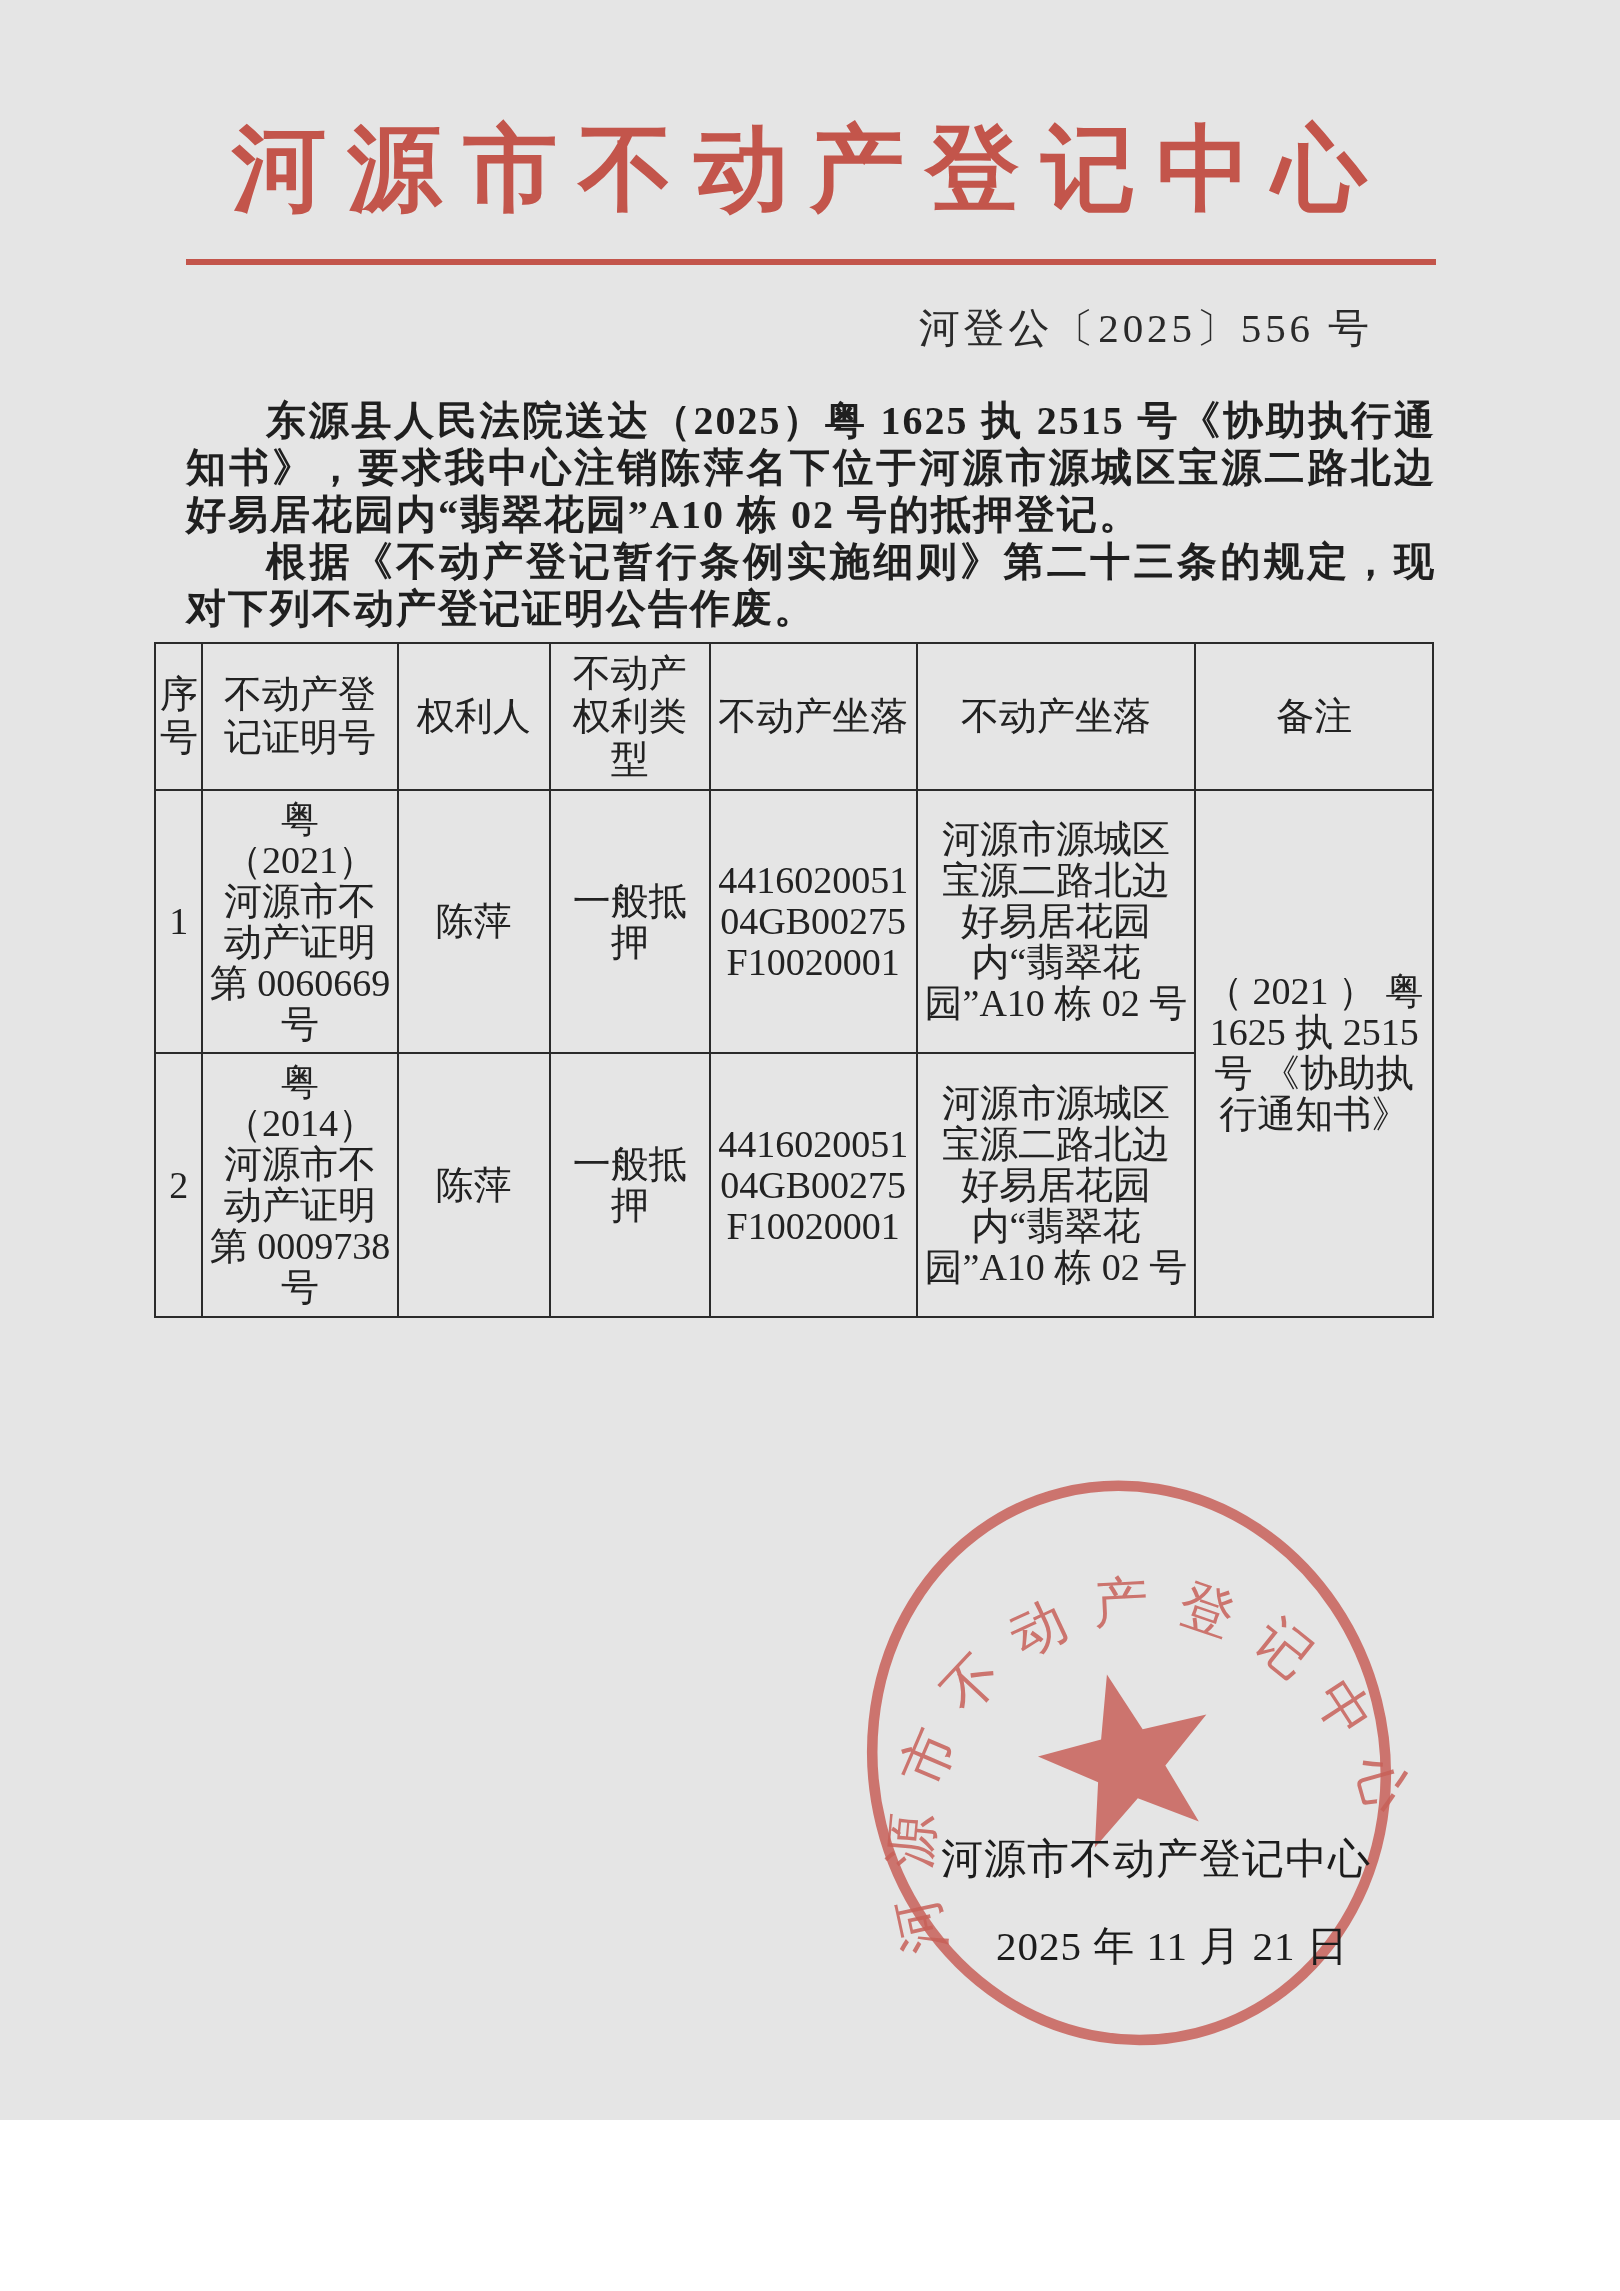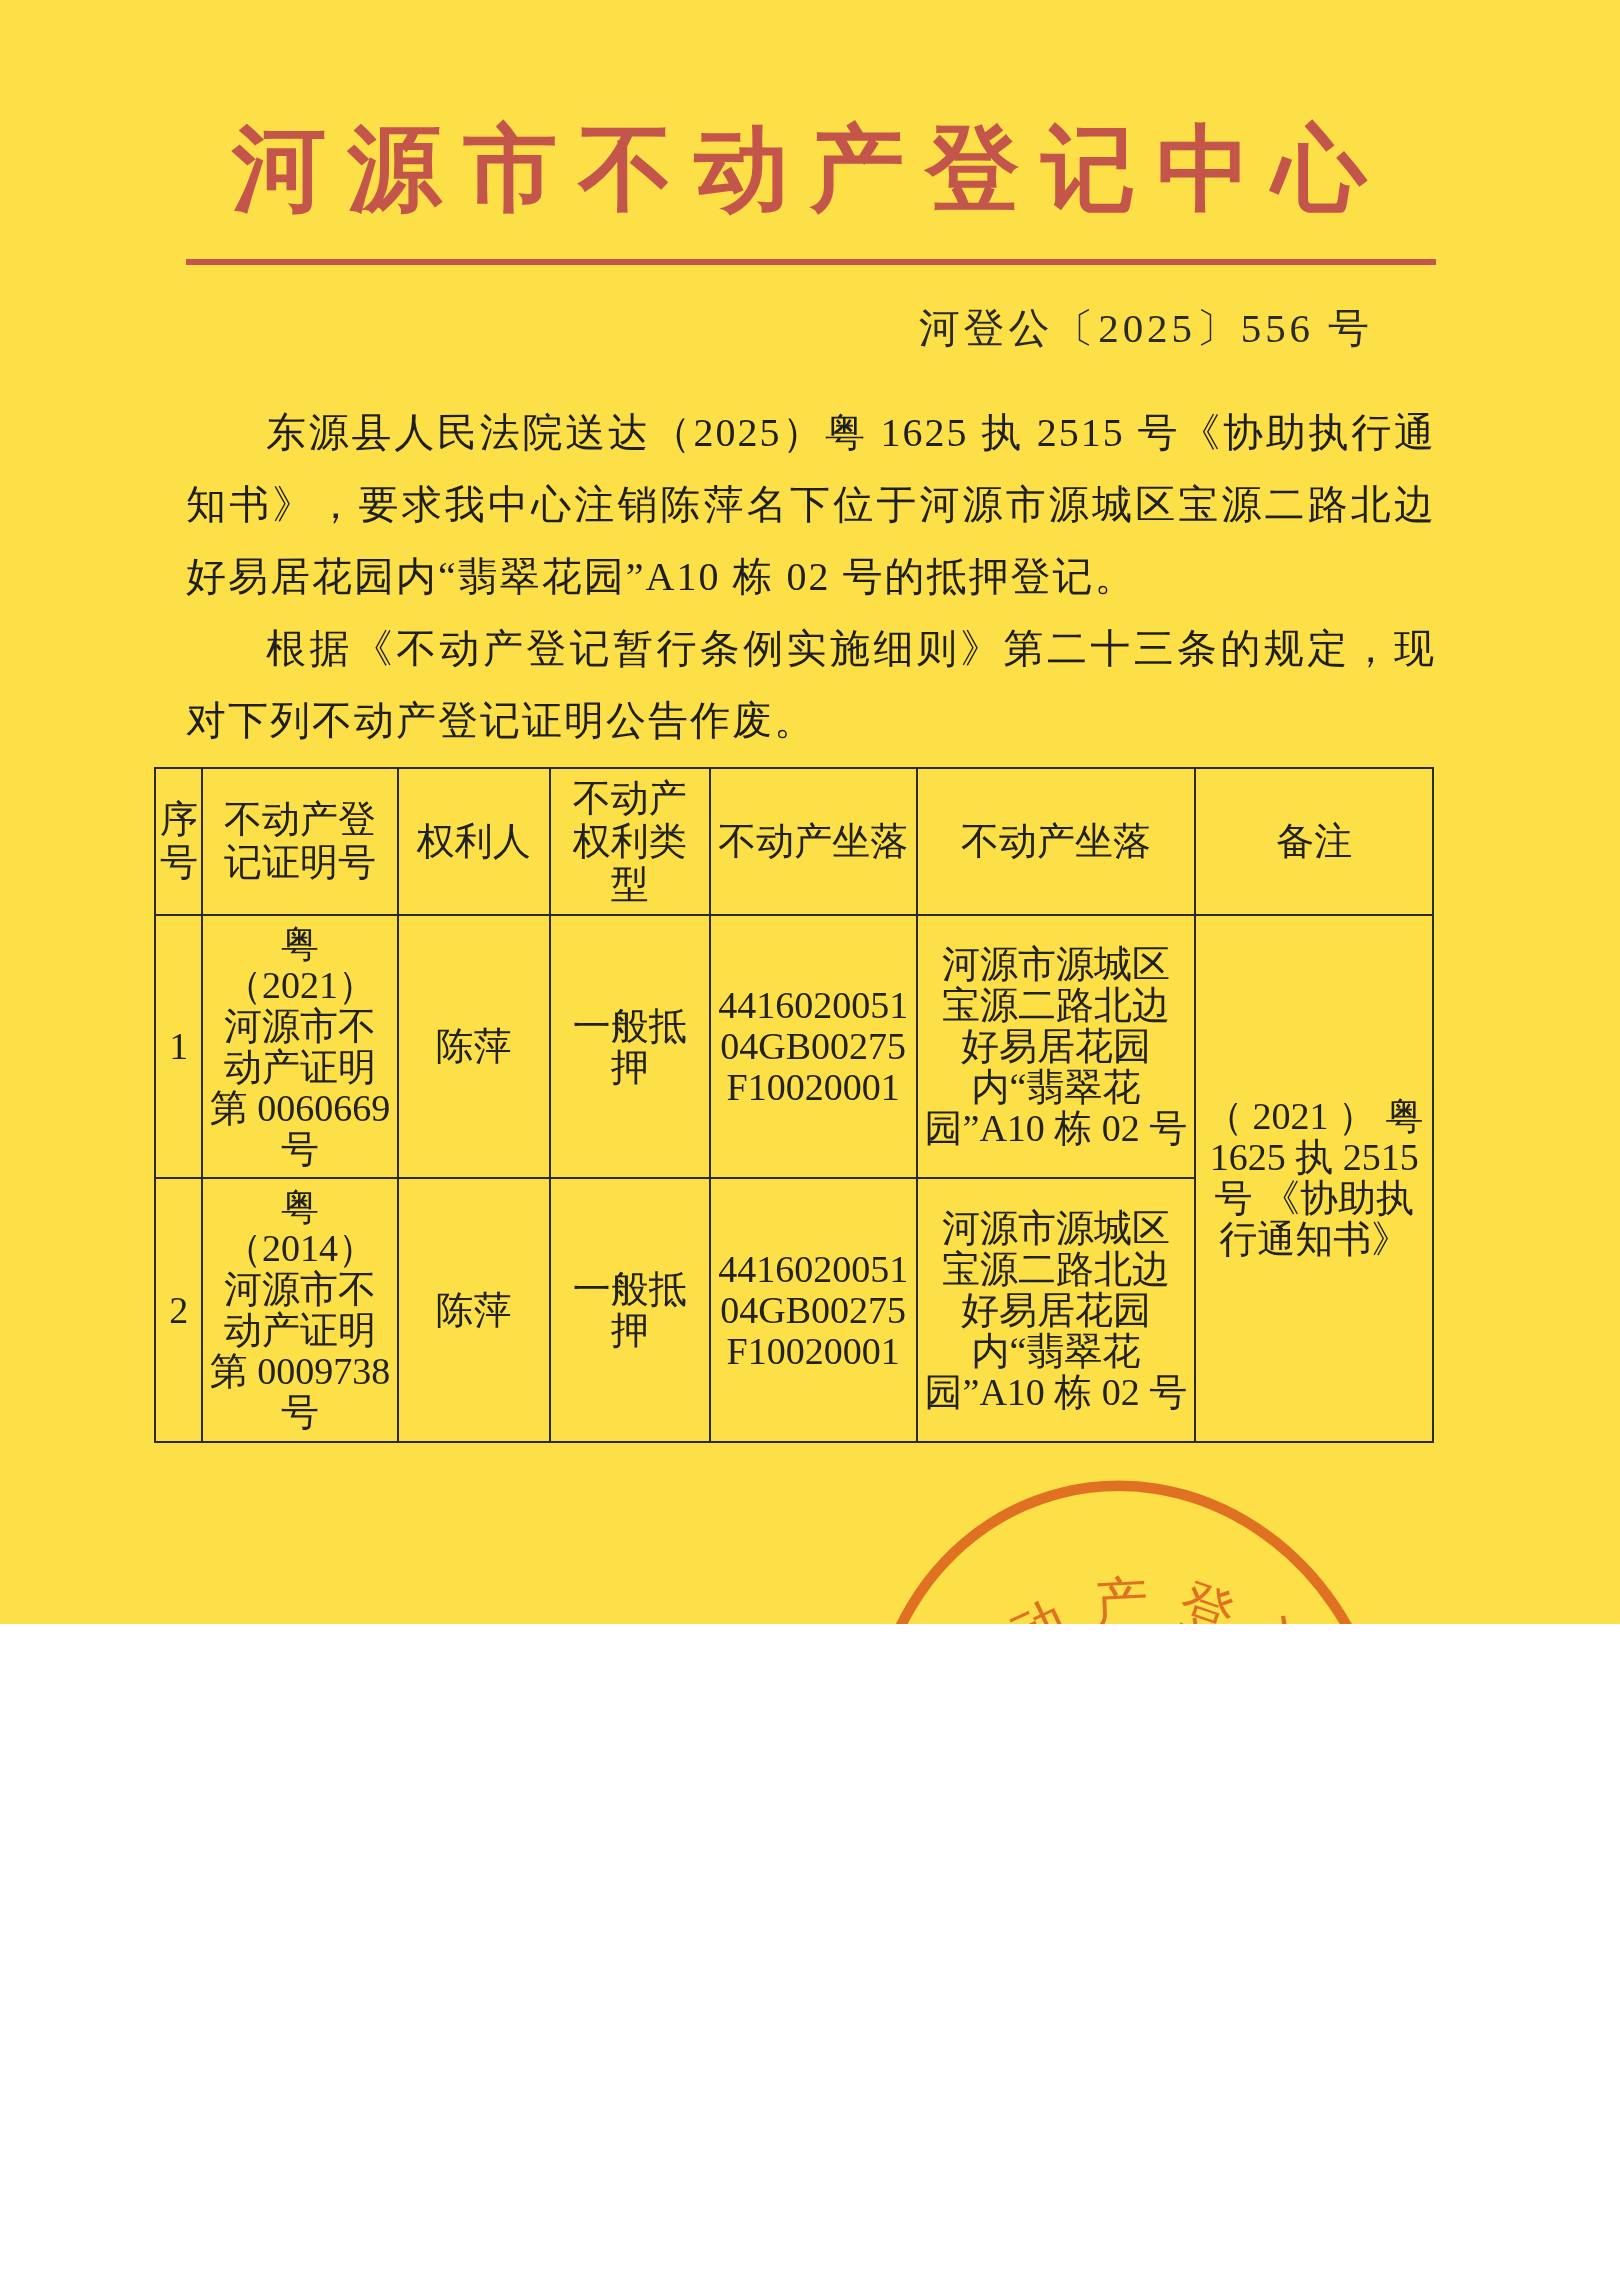--- a/index.html
+++ b/index.html
@@ -1,21 +1,21 @@
 <!DOCTYPE html>
 <html><head>
 <meta charset="utf-8">
 <style>
   * { margin: 0; padding: 0; box-sizing: border-box; }
   html, body { background: #ffffff; }
   .page {
     position: relative;
     width: 1620px;
-    height: 1624px;
-    background: #fde047;
+    height: 2120px;
+    background: #e5e5e5;
     font-family: "Liberation Serif", "DejaVu Serif", serif;
     color: #1e1e1e;
     overflow: hidden;
   }
   
   .letterhead {
     padding-top: 106px;
     text-align: center;
     font-size: 94px;
     font-weight: 700;
@@ -45,25 +45,26 @@
     font-weight: 700;
     letter-spacing: 2.9px;
     color: #161616;
   }
   
   .body-block {
     margin: 41px 184px 0 186px;
   }
   .body-para {
     font-size: 40px;
-    line-height: 72px;
+    line-height: 47px;
     text-align: justify;
     text-indent: 2em;
     letter-spacing: 2px;
     color: #1f1f1f;
+    font-weight: bold;
   }
   
   .cert-table {
     margin: 9.8px 0 0 154px;
     width: 1280px;
     border-collapse: collapse;
     table-layout: fixed;
     font-size: 38px;
     color: #222222;
   }

